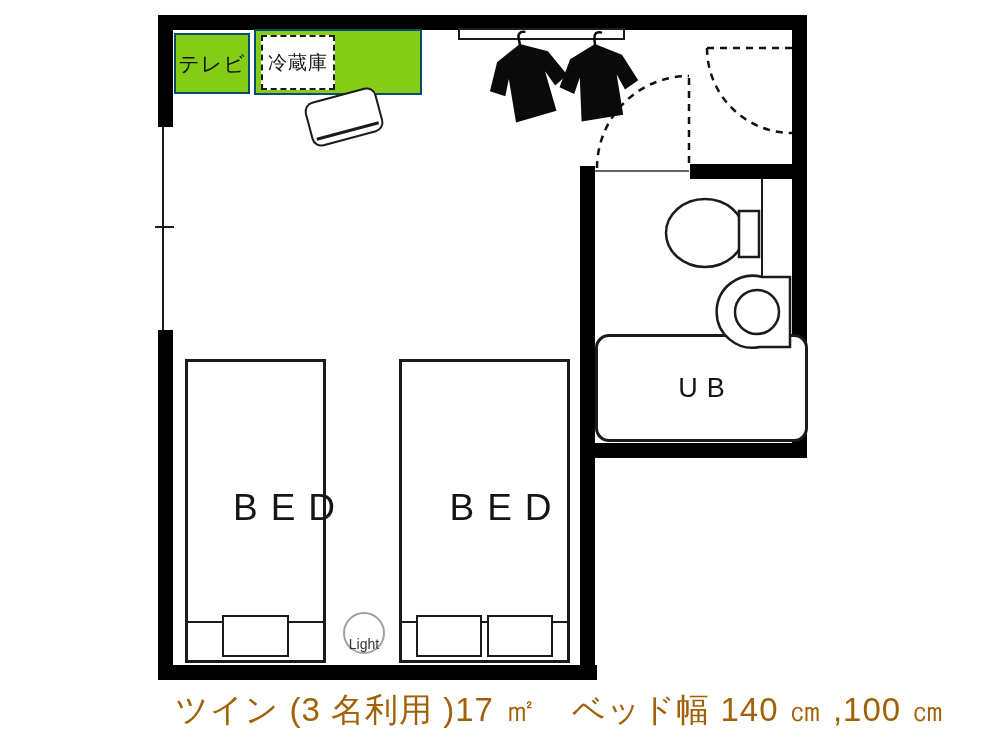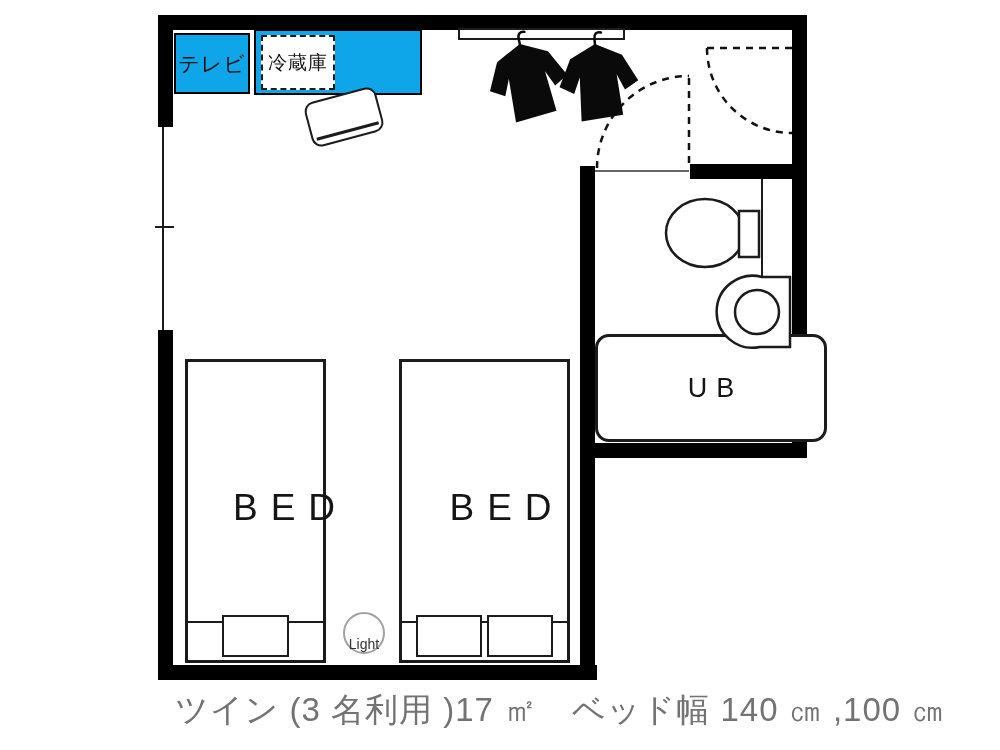--- a/index.html
+++ b/index.html
@@ -2,44 +2,44 @@
 <html><head>
 <meta charset="utf-8">
 <style>
   html,body{margin:0;padding:0;background:#fff;}
   .plan{
     position:relative;width:1000px;height:750px;background:#ffffff;
     font-family:"Liberation Sans","DejaVu Sans",sans-serif;color:#1b1b1b;overflow:hidden;
   }
   .wall{position:absolute;background:#000;}
   .thinline{position:absolute;background:#1b1b1b;}
-  .box{position:absolute;border:2px solid #000000;background:#0ea5e9;box-sizing:border-box;
+  .box{position:absolute;border:2px solid #0c4a6e;background:#84cc16;box-sizing:border-box;
        display:flex;align-items:center;justify-content:center;font-family:Liberation Mono, monospace;}
   .dashedbox{position:absolute;border:2px dashed #1b1b1b;background:#fff;box-sizing:border-box;
        display:flex;align-items:center;justify-content:center;}
   .label-jp{font-size:21px;letter-spacing:1px;color:#111;white-space:nowrap;}
   .label-jp.small{font-size:19px;}
   .bed{position:absolute;border:3px solid #1b1b1b;background:#fff;box-sizing:border-box;}
   .bed .blanket-line{position:absolute;left:-1px;right:-1px;top:259px;height:0;border-top:2px solid #1b1b1b;}
   .bed .bed-label{position:absolute;left:0;right:0;top:125px;text-align:center;
       font-size:37px;font-weight:500;letter-spacing:13px;text-indent:13px;color:#151515;padding-left:32px;}
   .pillow{position:absolute;border:2px solid #1b1b1b;background:#fff;box-sizing:border-box;z-index:3;}
   .chair{position:absolute;left:307px;top:94px;width:74px;height:46px;border:2px solid #1b1b1b;
       border-radius:10px;background:#fff;transform:rotate(-15deg);box-sizing:border-box;}
   .chair::after{content:"";position:absolute;left:3px;right:3px;bottom:5px;height:0;
       border-top:3px solid #1b1b1b;}
   .rod{position:absolute;left:458px;top:28px;width:167px;height:12px;border:2px solid #1b1b1b;
       background:#fff;box-sizing:border-box;}
-  .ub{position:absolute;left:595px;top:334px;width:232px;height:108px;border:3px solid #1b1b1b;
+  .ub{position:absolute;left:595px;top:334px;width:213px;height:108px;border:3px solid #1b1b1b;
       border-radius:14px;background:#fff;box-sizing:border-box;display:flex;align-items:center;justify-content:center;
       font-size:27px;letter-spacing:9px;text-indent:9px;color:#151515;}
   .light{position:absolute;left:343px;top:612px;width:42px;height:42px;border-radius:50%;
       border:2px solid #a0a0a0;background:#fff;box-sizing:border-box;z-index:4;
       display:flex;align-items:flex-end;justify-content:center;font-size:14px;color:#333;}
-  .caption{position:absolute;left:175px;top:688px;font-size:33px;color:#737373;white-space:nowrap;
+  .caption{position:absolute;left:175px;top:688px;font-size:33px;color:#a16207;white-space:nowrap;
       letter-spacing:1px;font-weight:500;}
   svg.overlay{position:absolute;left:0;top:0;z-index:5;pointer-events:none;}
   .dash{stroke:#111;stroke-width:2.5;fill:none;stroke-dasharray:7 6;}
   .fixture{stroke:#1b1b1b;stroke-width:2.5;fill:#fff;}
   .thinstroke{stroke:#333;stroke-width:1.5;fill:none;}
 </style>
 </head>
 <body>
 
 <div class="plan">

